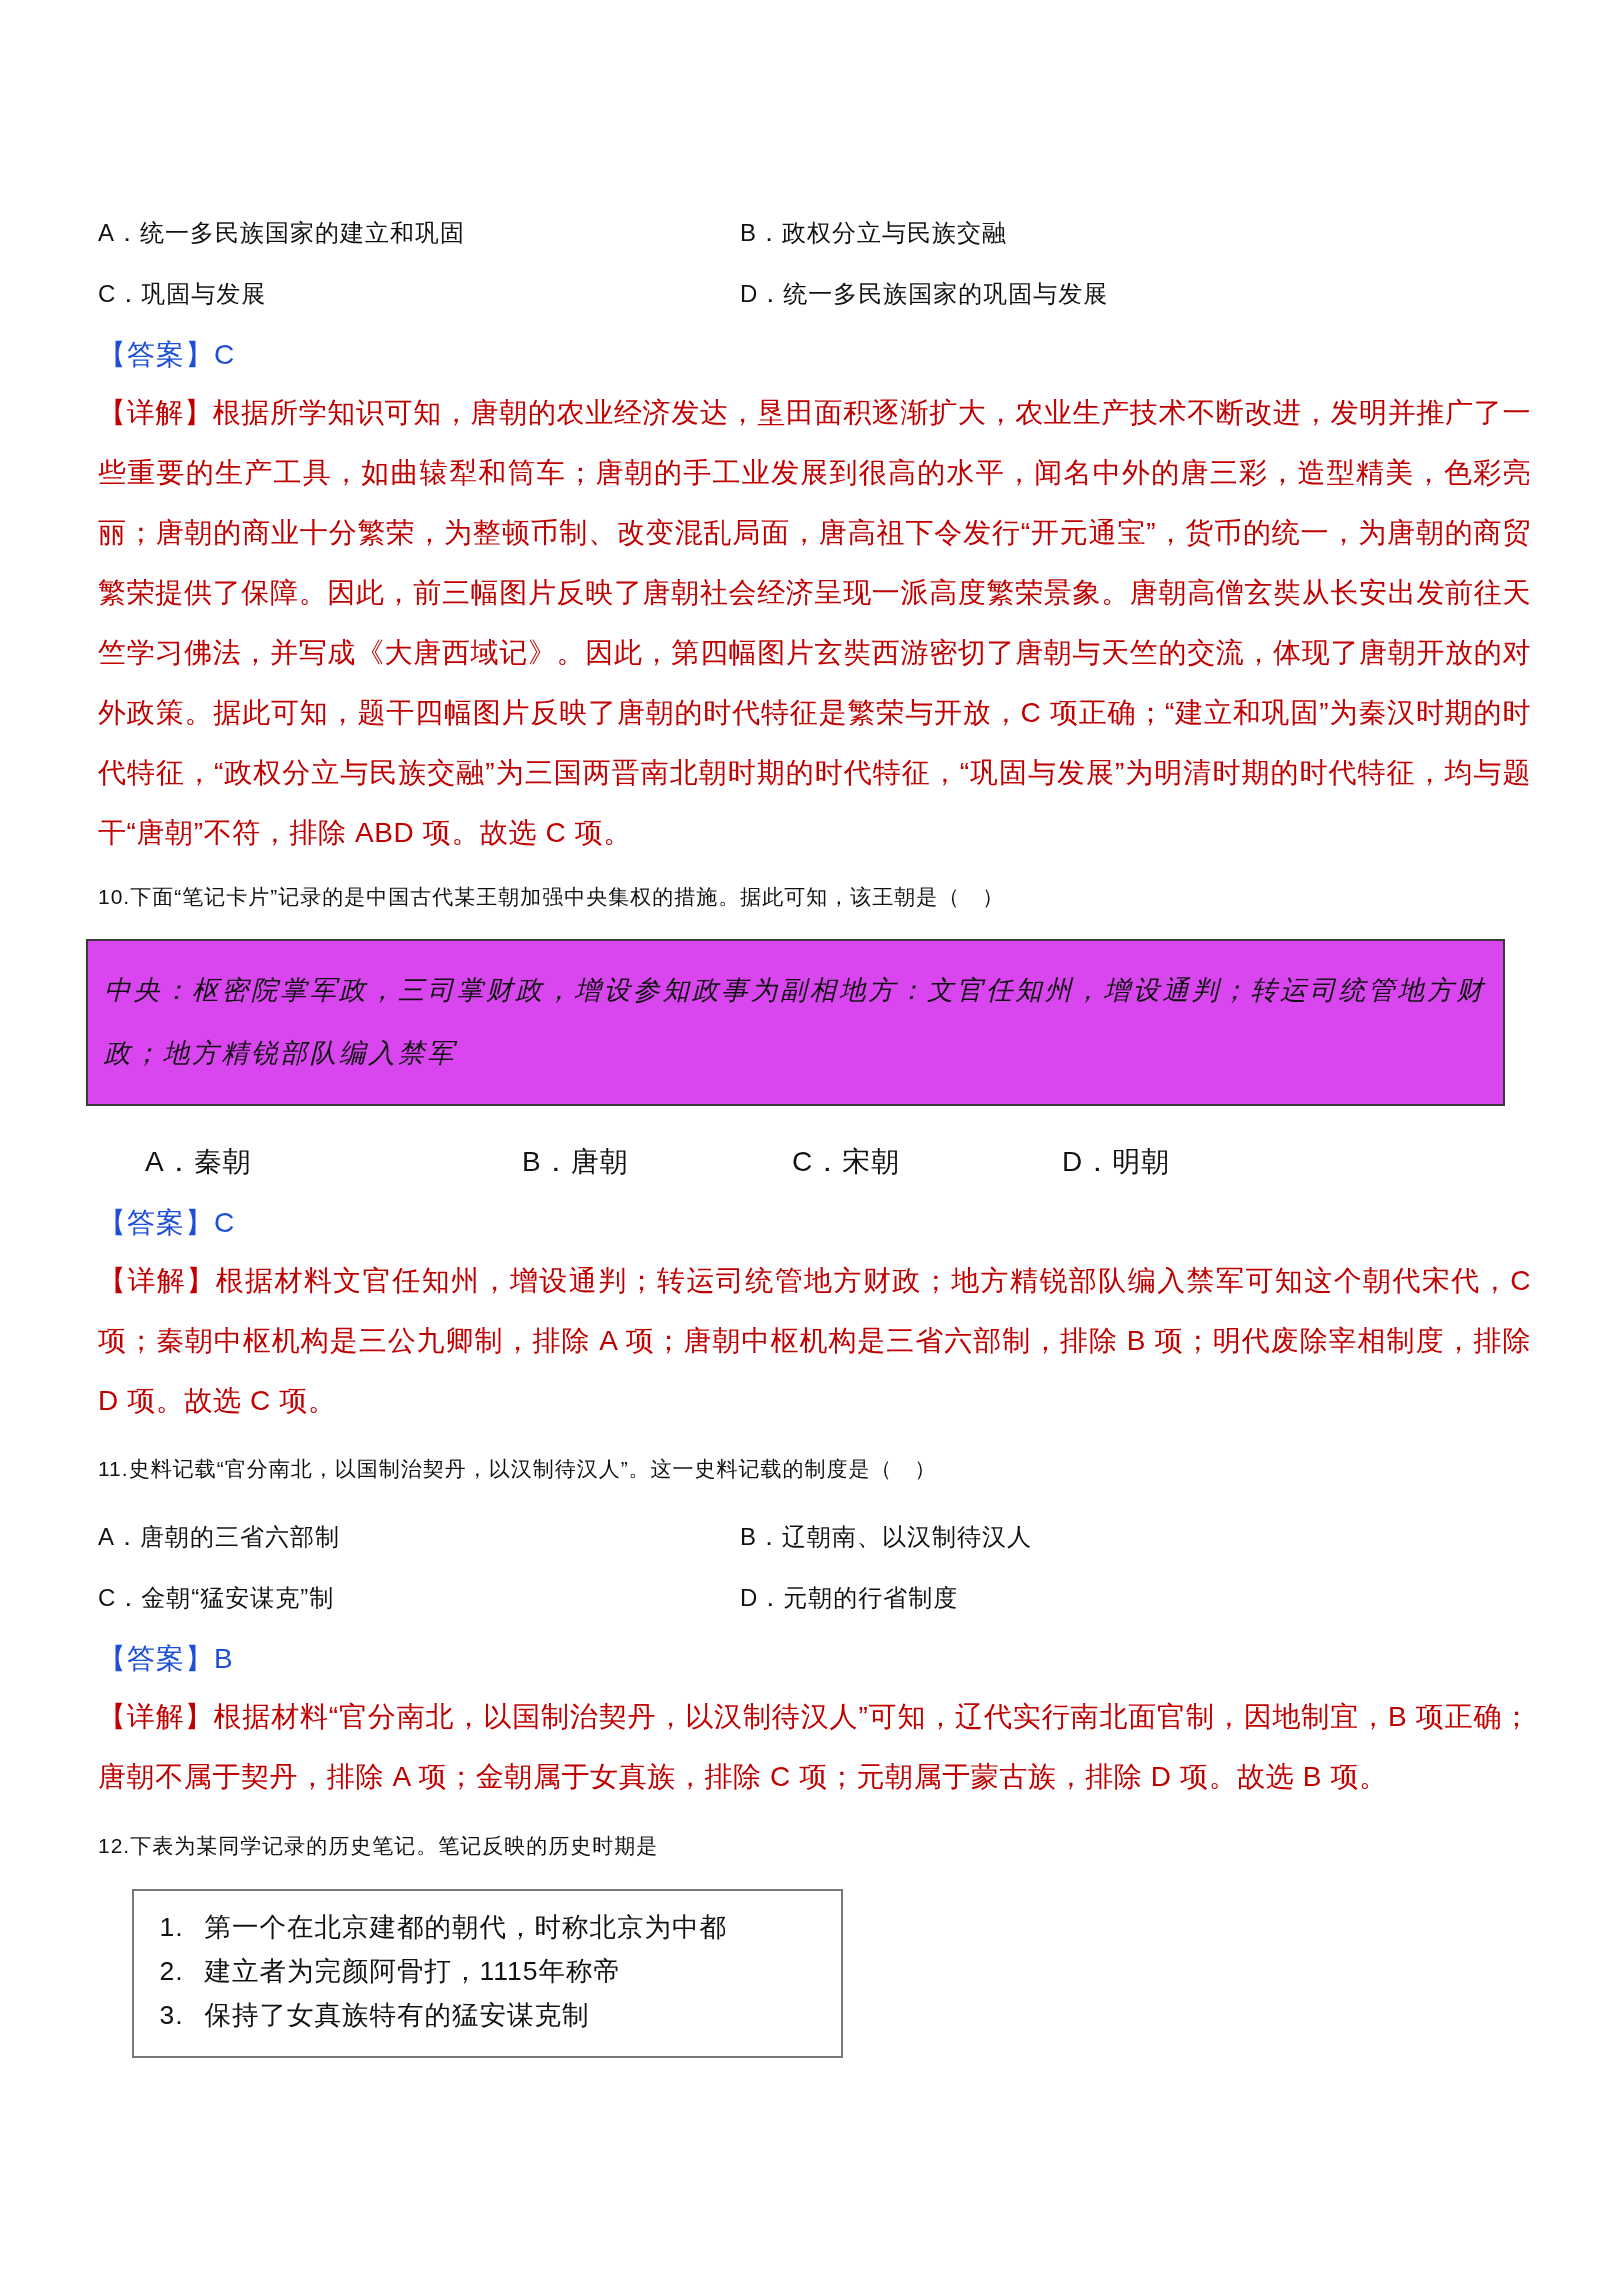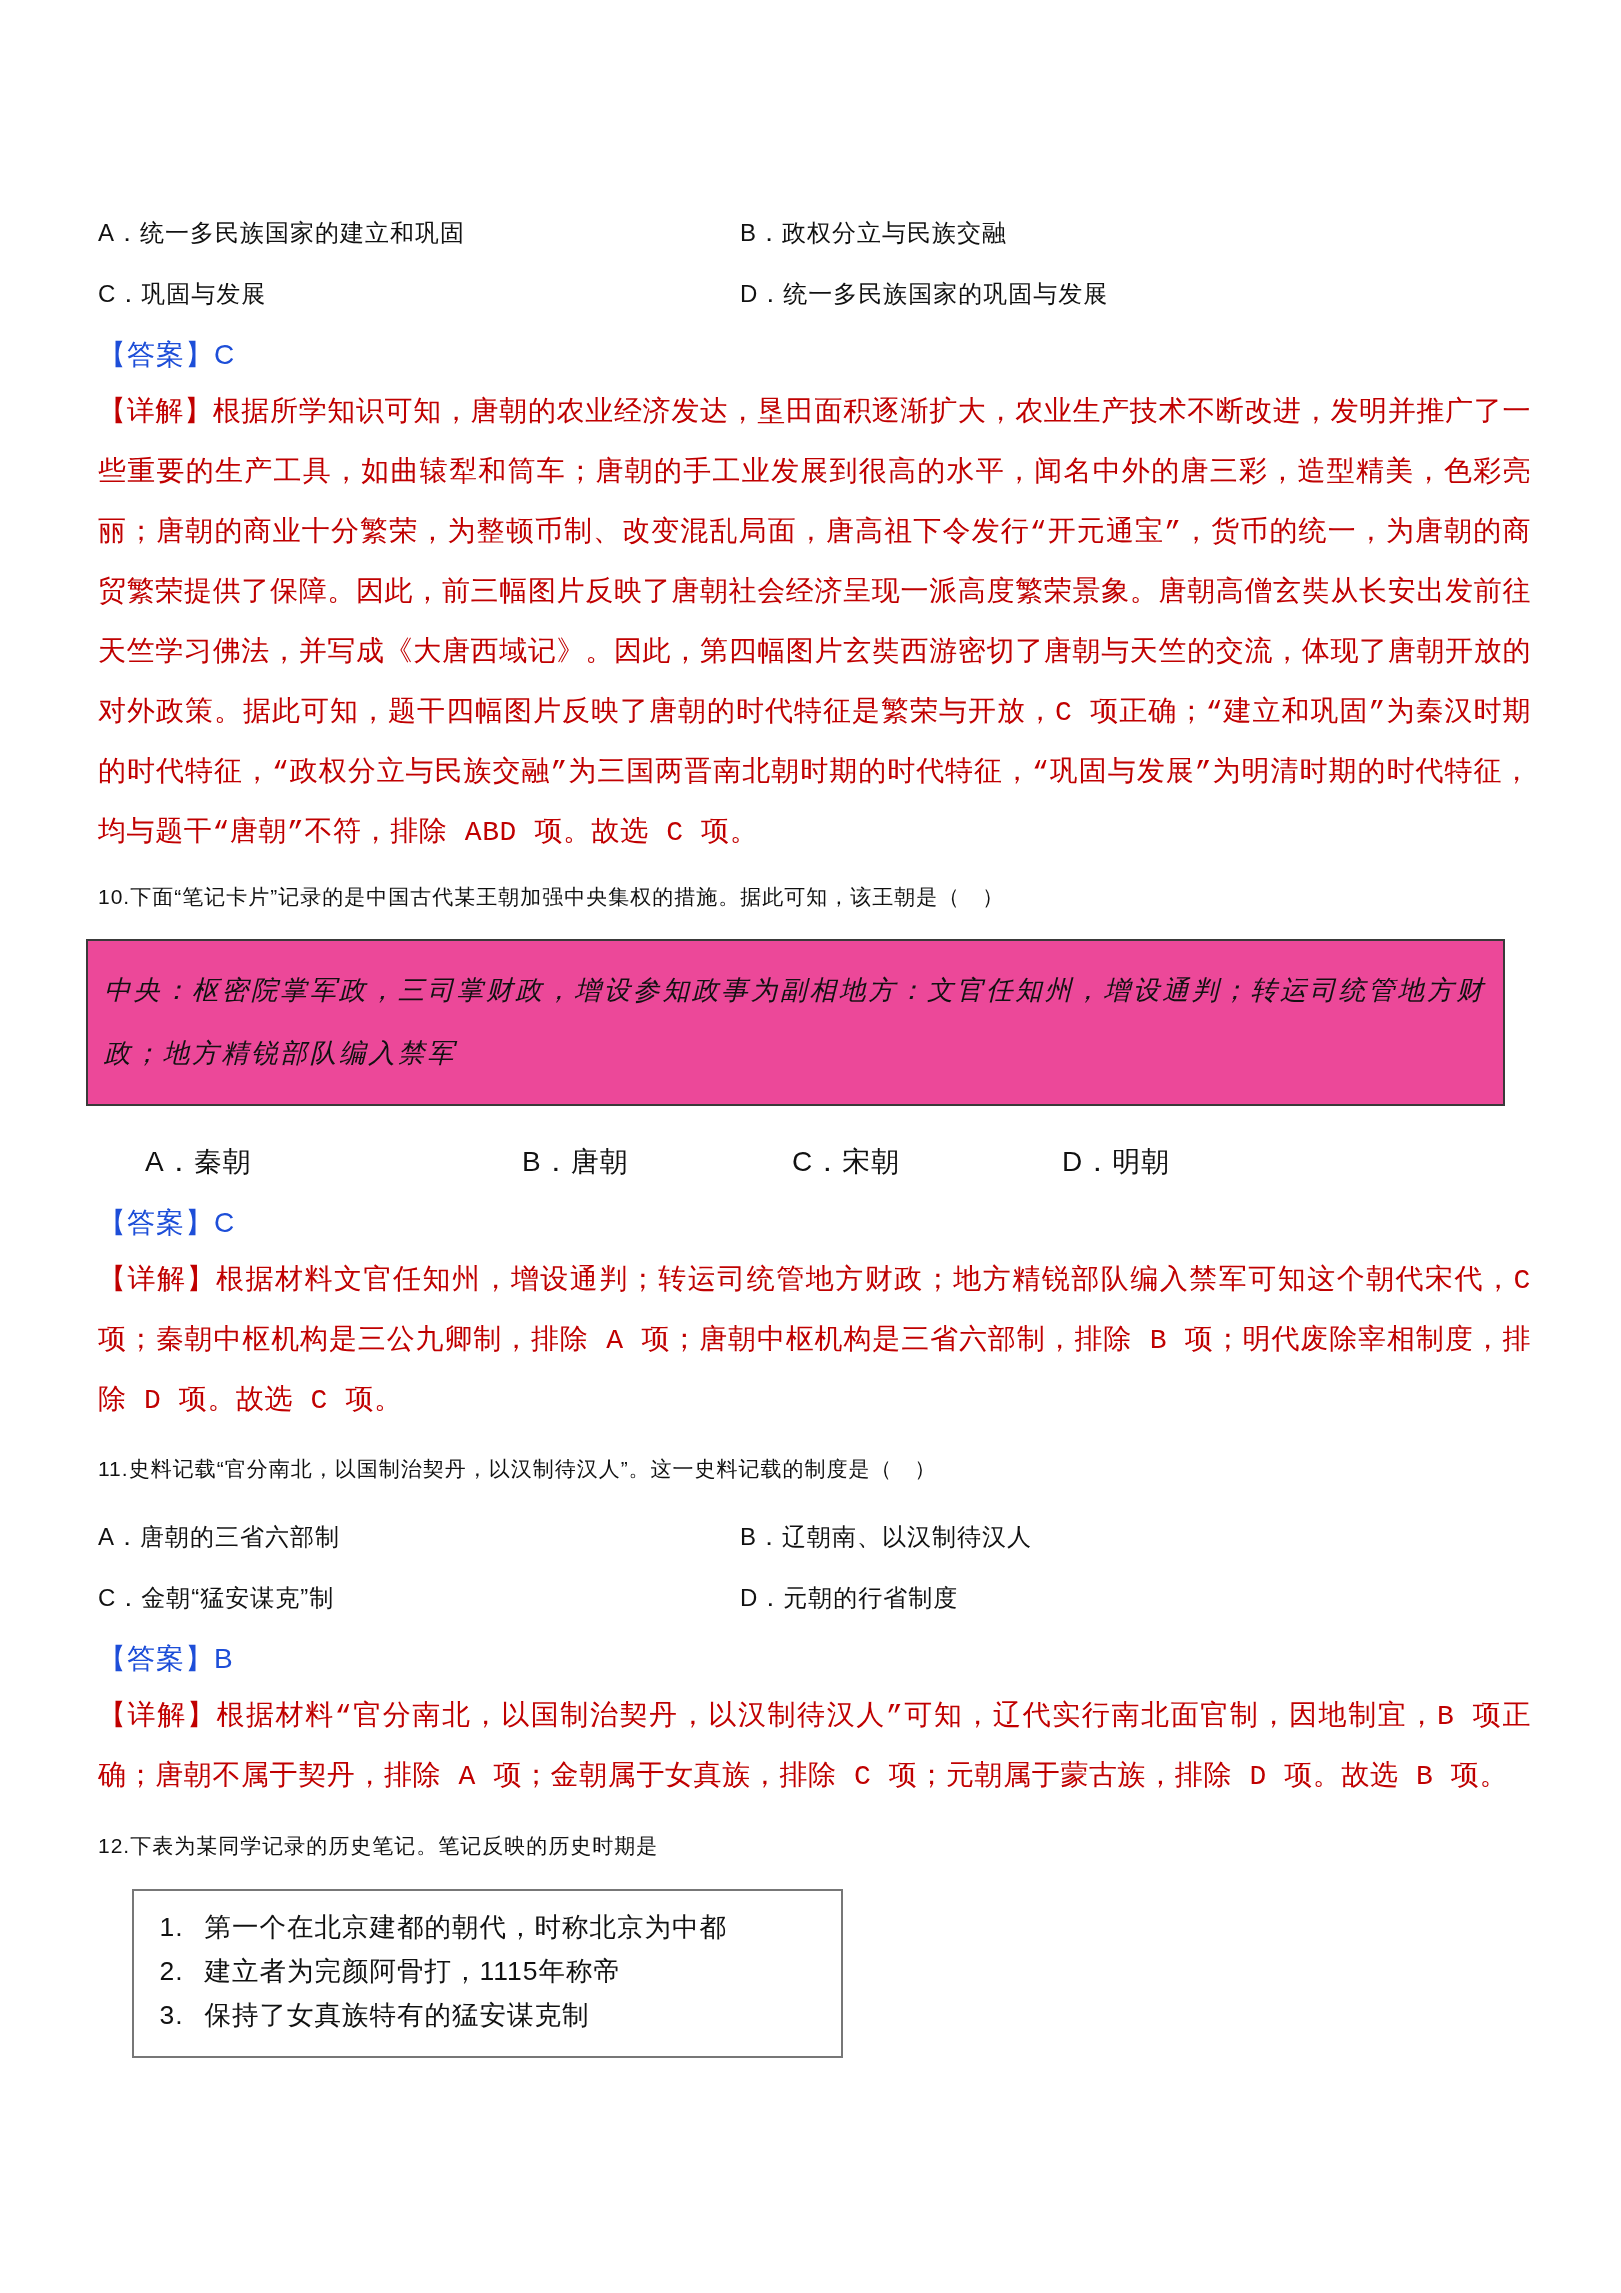--- a/index.html
+++ b/index.html
@@ -21,32 +21,31 @@
 
   
   .answer-line { font-size:28px; line-height:29px; margin-top:32px; letter-spacing:1px; }
 
   
   .explain {
     margin:13.7px 0 0 0;
     font-size:28px; line-height:60px;
     text-align:justify; letter-spacing:0.6px;
     color:#c00000;
-    font-family:Liberation Mono, monospace;
   }
 
   .stem { font-size:21px; line-height:33px; margin-top:21.6px; letter-spacing:1px; color:#111; }
 
   
   .note-card {
     margin-top:25.5px; margin-left:-11.8px;
     width:1419px; box-sizing:border-box;
     border:2px solid #3a3a3a;
     padding:17.6px 15.7px 19.6px 15.7px;
-    background:#ec4899;
+    background:#d946ef;
   }
   .note-card .card-text {
     font-family:"DejaVu Serif","Liberation Serif",serif;
     font-style:italic;
     font-size:26.5px; line-height:63px; letter-spacing:2.9px;
     color:#111;
   }
 
   
   .opt-row4 { display:flex; font-size:28px; line-height:29px; margin-top:41px; letter-spacing:1px;margin-left:47px; }

